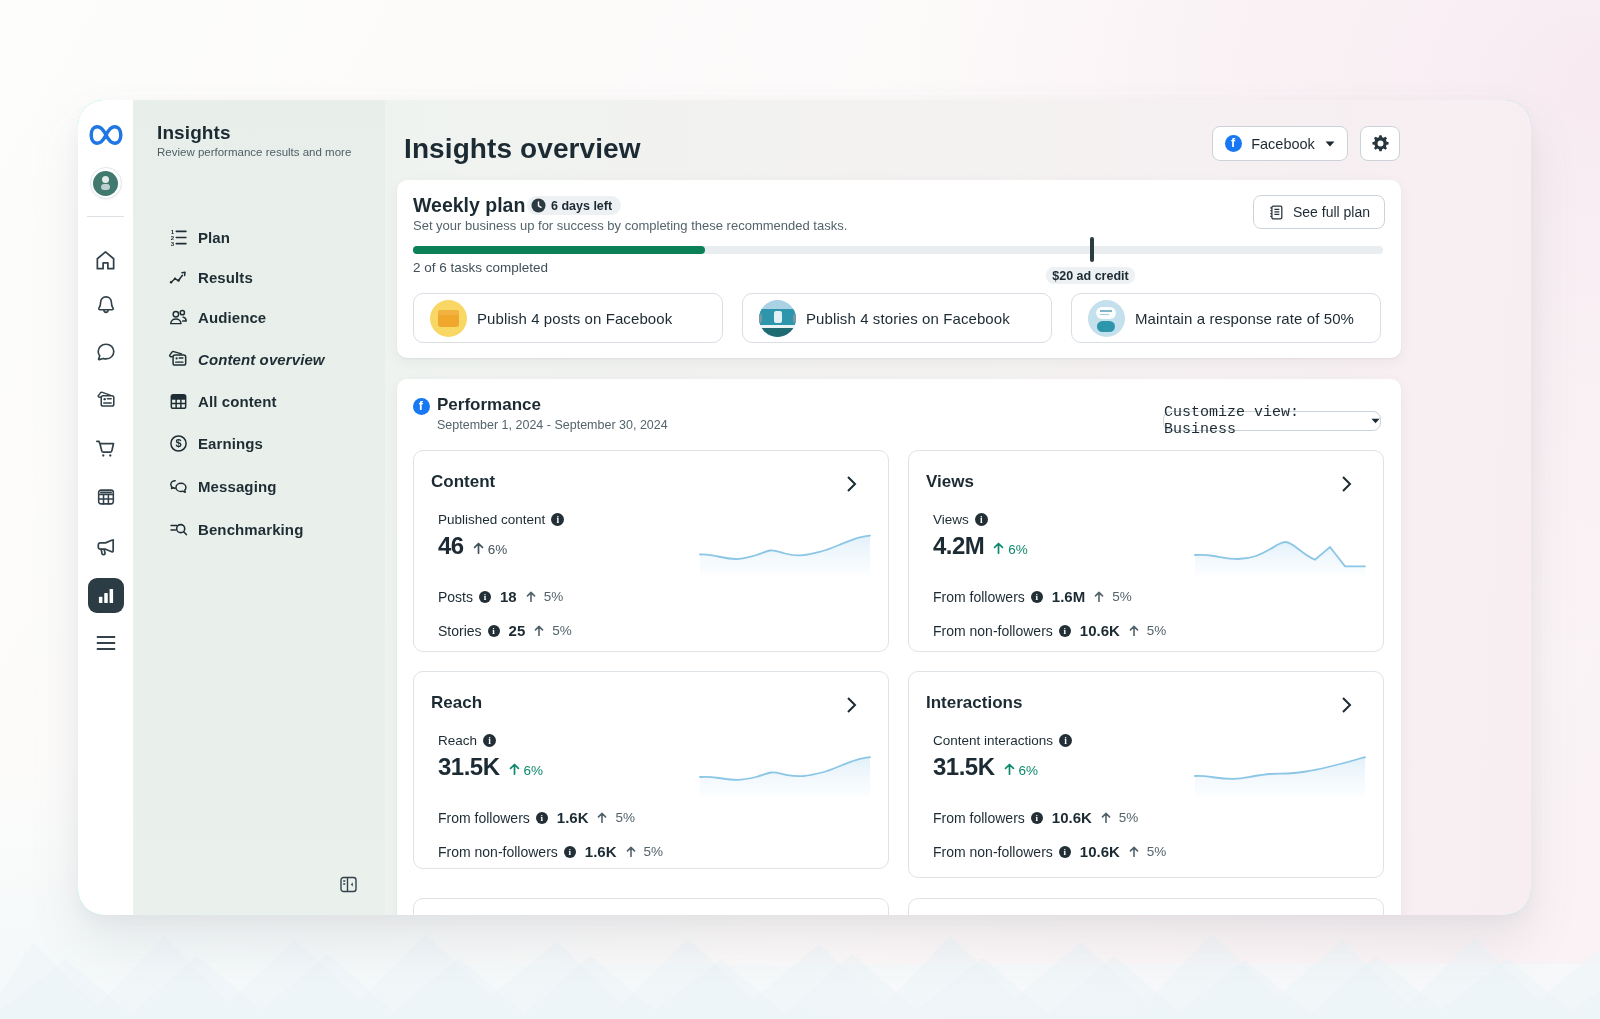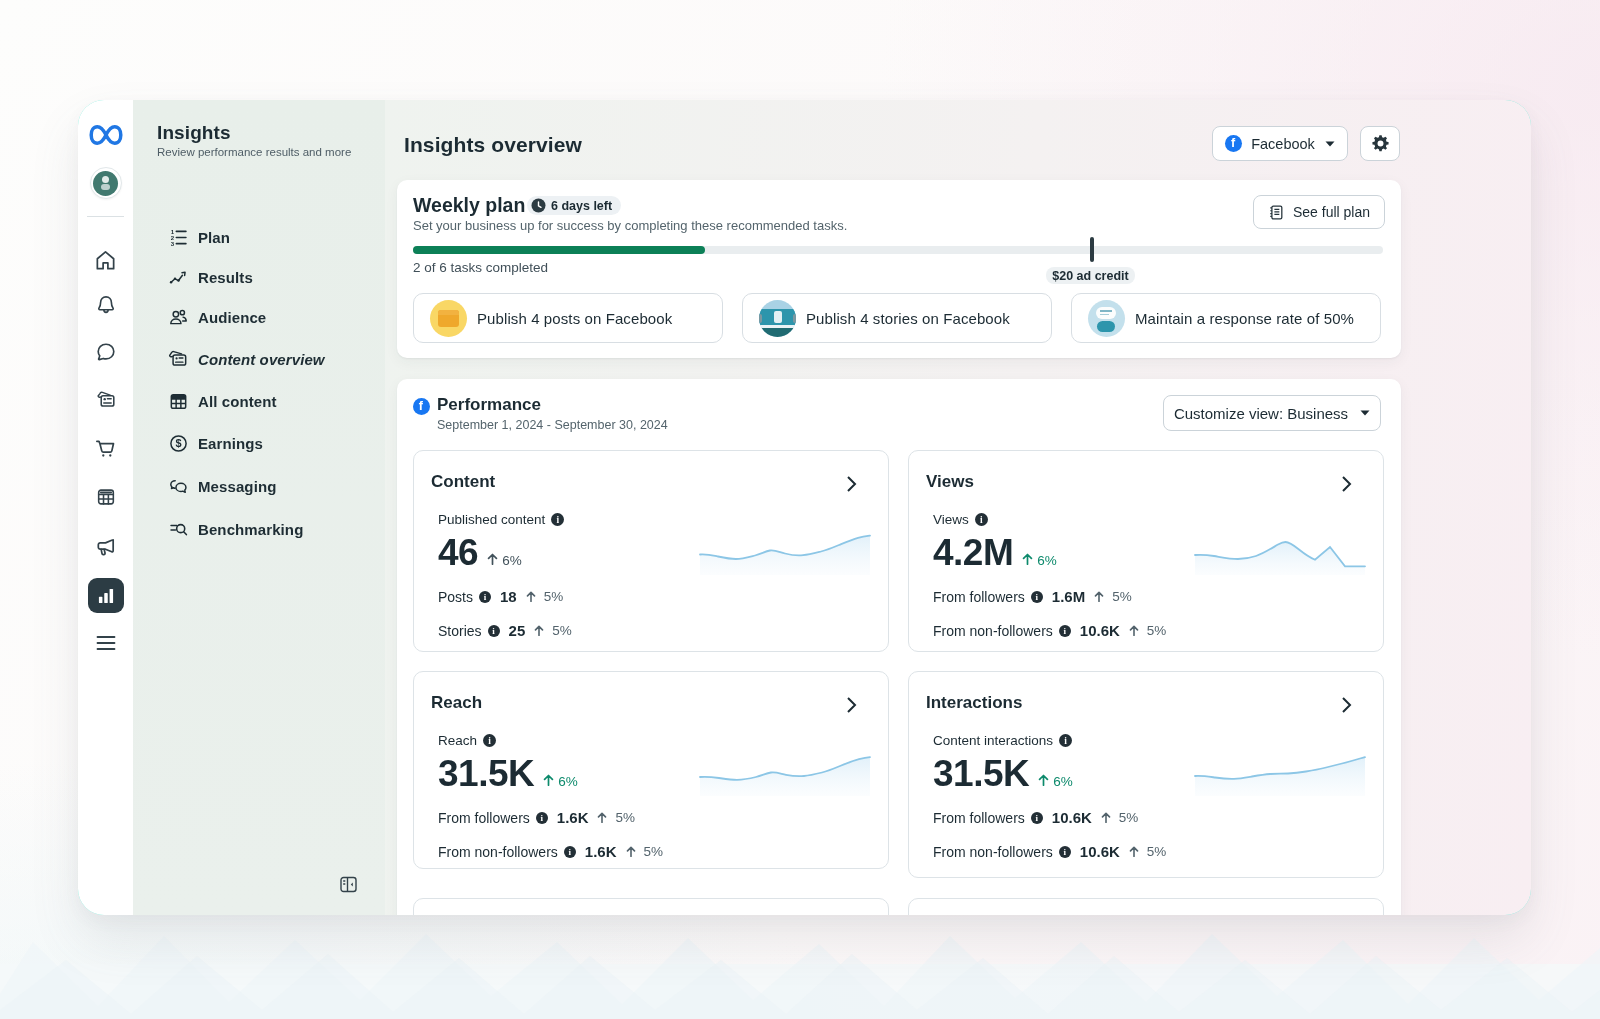--- a/index.html
+++ b/index.html
@@ -36,21 +36,21 @@
   .sb-sub   { position:absolute; left:24px; top:46px; font-size:11.5px; color:#4e5d66; white-space:nowrap; }
   .navpill  { position:absolute; left:24px; top:76px; width:216px; height:39px; background:#2e3f47; border-radius:8px;
               display:flex; align-items:center; color:#fff; }
   .navrow   { position:absolute; left:24px; width:216px; height:40px; display:flex; align-items:center; color:#1e2d34; }
   .nav-ic   { width:21px; height:21px; margin-left:11px; flex:0 0 21px; display:flex; }
   .nav-tx   { margin-left:9px; font-size:15px; font-weight:600; letter-spacing:0.1px; }
   .navpill .nav-tx { font-weight:600; }
   .collapse { position:absolute; left:207px; top:776px; width:17px; height:17px; }
 
   
-  .h1 { position:absolute; left:326px; top:33px; font-size:21px; font-weight:700; letter-spacing:0.1px; }
+  .h1 { position:absolute; left:326px; top:33px; font-size:28px; font-weight:700; letter-spacing:0.1px; }
   .btn { position:absolute; background:#fff; border:1px solid #cbd3d9; border-radius:8px; display:flex; align-items:center; justify-content:center; }
   .fb-btn { left:1134px; top:26px; width:136px; height:35px; }
   .gear-btn { left:1282px; top:26px; width:40px; height:35px; }
   .fb-circ { width:17px; height:17px; border-radius:50%; background:#1877f2; color:#fff; position:relative; flex:0 0 17px; }
   .fb-circ span { position:absolute; left:5.8px; top:1px; font-size:12.5px; font-weight:700; font-family:"Liberation Sans",sans-serif; }
   .fb-btn .lbl { font-size:14.5px; margin:0 10px 0 9px; }
 
   
   .card { position:absolute; background:#fff; border-radius:10px; box-shadow:0 1px 2px rgba(40,50,60,0.06), 0 4px 14px rgba(40,50,60,0.05); }
   .wk { left:319px; top:80px; width:1004px; height:178px;padding-left:41px; }
@@ -73,29 +73,29 @@
   .task { position:absolute; top:113px; width:310px; height:50px; border:1px solid #d8dee3; border-radius:10px;
           display:flex; align-items:center; background:#fff; }
   .task .ic { width:37px; height:37px; border-radius:50%; margin-left:16px; flex:0 0 37px; position:relative; overflow:hidden; }
   .task .tx { font-size:15px; font-weight:500; margin-left:10px; letter-spacing:0.1px; }
 
   
   .pf-head-ic { position:absolute; left:16px; top:19px; width:17px; height:17px; border-radius:50%; background:#1877f2; }
   .pf-head-ic span { position:absolute; left:5.8px; top:1px; font-size:12.5px; font-weight:700; color:#fff; font-family:"Liberation Sans",sans-serif; }
   .pf-title { position:absolute; left:40px; top:16px; font-size:17px; font-weight:700; }
   .pf-date { position:absolute; left:40px; top:39px; font-size:12.5px; color:#54646c; }
-  .cv { left:766px; top:16px; width:218px; height:36px; }
+  .cv { left:766px; top:32px; width:218px; height:20px;font-family:Liberation Mono, monospace; }
   .cv .tx { font-size:15px; margin-right:12px; }
 
   .panel { position:absolute; width:476px; height:202px; border:1px solid #dde3e7; border-radius:10px; background:#fff; }
   .p-title { position:absolute; left:17px; top:21px; font-size:17px; font-weight:700; }
   .p-chev { position:absolute; right:30px; top:23px; }
   .p-label { position:absolute; left:24px; top:61px; font-size:13.5px; display:flex; align-items:center; }
   .p-big { position:absolute; left:24px; top:81px; display:flex; align-items:baseline; }
-  .p-num { font-size:37px; font-weight:600; letter-spacing:-0.5px; }
+  .p-num { font-size:24px; font-weight:600; letter-spacing:-0.5px; }
   .p-delta { font-size:13.5px; margin-left:9px; display:flex; align-items:baseline; }
   .p-delta svg { margin-right:4px; vertical-align:-1px; }
   .p-row svg.rar { margin-left:9px; vertical-align:-1px; }
   .teal { color:#0d8a6c; }
   .gray-delta { color:#42525b; }
   .p-row { position:absolute; left:24px; font-size:14px; display:flex; align-items:center; }
   .p-row .num { font-weight:700; font-size:15px; margin-left:9px; }
   .p-row .d { color:#53636c; margin-left:8px; font-size:13.5px; }
   
   .spark { position:absolute; left:285px; top:80px; }

